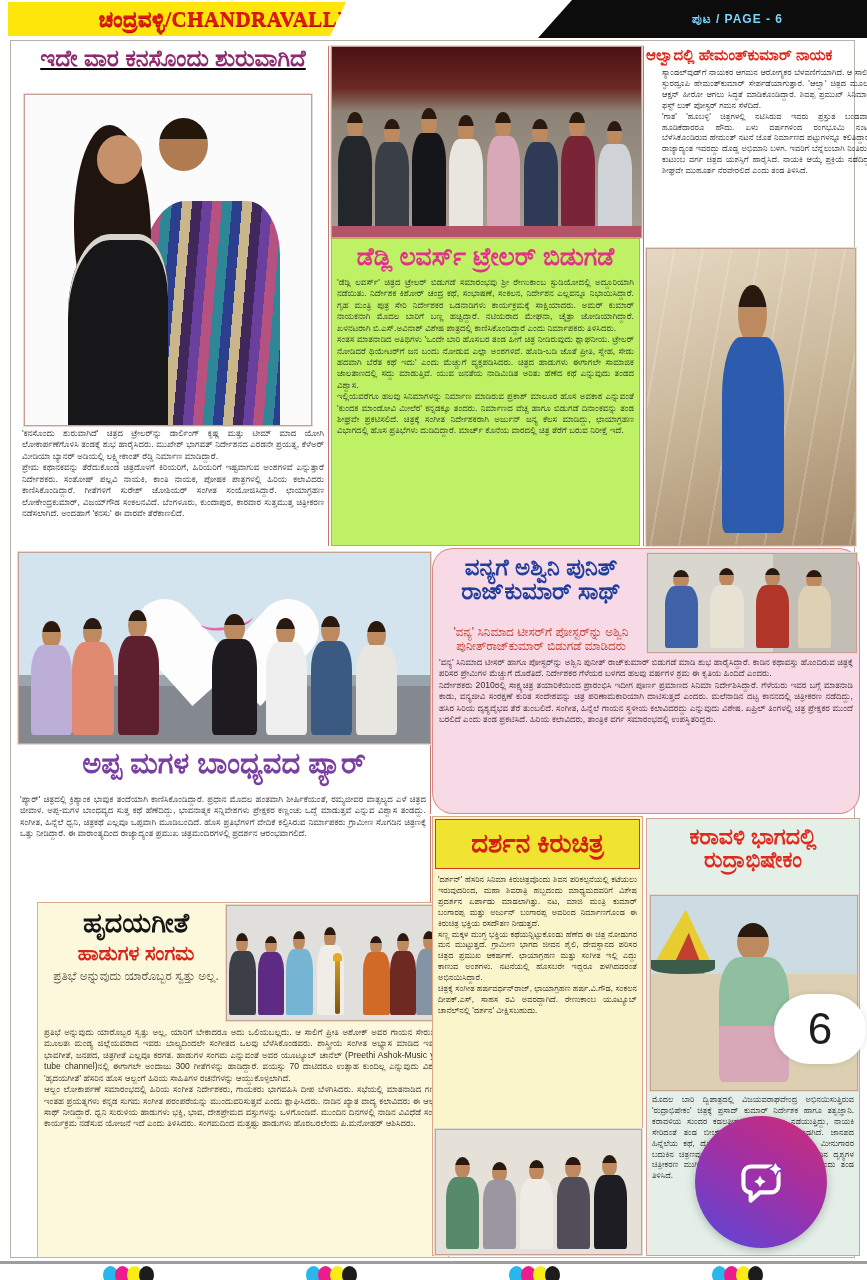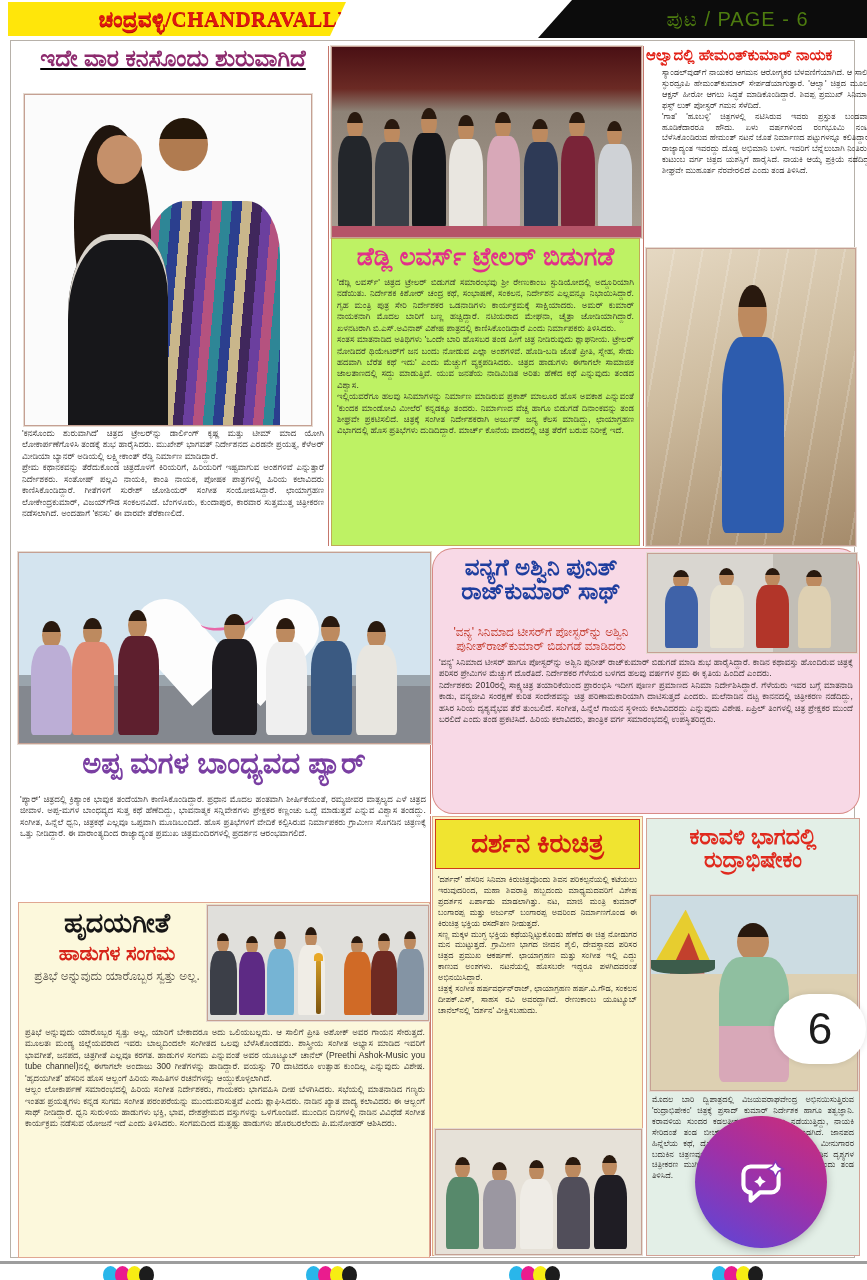--- a/index.html
+++ b/index.html
@@ -10,38 +10,38 @@
   .masthead{position:absolute;left:0;top:0;width:867px;height:38px;background:#fff;}
   .mast-yellow{position:absolute;left:8px;top:2px;width:338px;height:34px;background:#ffe60a;
       clip-path:polygon(0 0,100% 0,calc(100% - 16px) 100%,0 100%);
       display:flex;align-items:center;justify-content:flex-end;}
   .mast-title{color:#e01810;font-weight:bold;font-size:21px;letter-spacing:.5px;
       font-family:"Liberation Serif", serif;text-shadow:0 1px 0 #b00d08;}
   .mast-date{position:absolute;left:352px;top:3px;width:200px;font-size:11px;font-weight:bold;color:#121212;line-height:15px;}
   .mast-black{position:absolute;left:538px;top:0;width:329px;height:38px;background:#0c0c0c;
       clip-path:polygon(34px 0,100% 0,100% 100%,0 100%);
       display:flex;align-items:center;justify-content:center;padding-left:70px;box-sizing:border-box;}
-  .mast-page{color:#4d7c0f;font-weight:normal;font-size:20px;letter-spacing:1px;}
+  .mast-page{color:#7dd3fc;font-weight:bold;font-size:12px;letter-spacing:1px;}
 
   
   .frame{position:absolute;left:10px;top:40px;width:845px;height:1218px;border:1px solid #b7b1a9;box-sizing:border-box;}
   .vrule{position:absolute;width:1px;background:rgba(178,72,58,.75);}
   .grayline{position:absolute;left:0;top:1261px;width:867px;height:3px;background:#9d9d9d;}
 
   
   .headline{font-weight:bold;text-align:center;line-height:1.05;}
   .body-text{font-size:8.6px;line-height:1.33;color:#2f2b28;text-align:justify;white-space:pre-line;
       overflow:hidden;}
   .small-text{font-size:8.2px;}
 
   
   .sec{position:absolute;box-sizing:border-box;}
   .sec-yellowish{background:#bef264;}
   .sec-pink{background:#f8d9e6;border:1px solid rgba(195,85,70,.6);}
-  .sec-paleyellow{background:#fcf8dc;border:1px solid rgba(195,85,70,.5);}
+  .sec-paleyellow{background:#fcf8dc;border:1px solid rgba(195,85,70,.5);margin-left:19px;}
   .sec-midyellow{background:#fbf5cc;border:1px solid rgba(195,85,70,.5);}
   .sec-mint{background:#e3efe7;border:1px solid rgba(195,85,70,.5);}
 
   
   .photo{position:absolute;overflow:hidden;border:1px solid #c5a093;box-shadow:0 0 0 1px #e6dbd2;}
   .fig{position:absolute;bottom:4%;width:var(--w,11%);left:var(--x);height:var(--h,60%);}
   .fig::before{content:"";position:absolute;top:0;left:26%;width:46%;height:24%;border-radius:50%;
       background:linear-gradient(#29190e 0 38%,#bd8a5f 38%);}
   .fig::after{content:"";position:absolute;top:21%;left:0;right:0;bottom:0;background:var(--c,#555);
       border-radius:30% 30% 6% 6%;}

